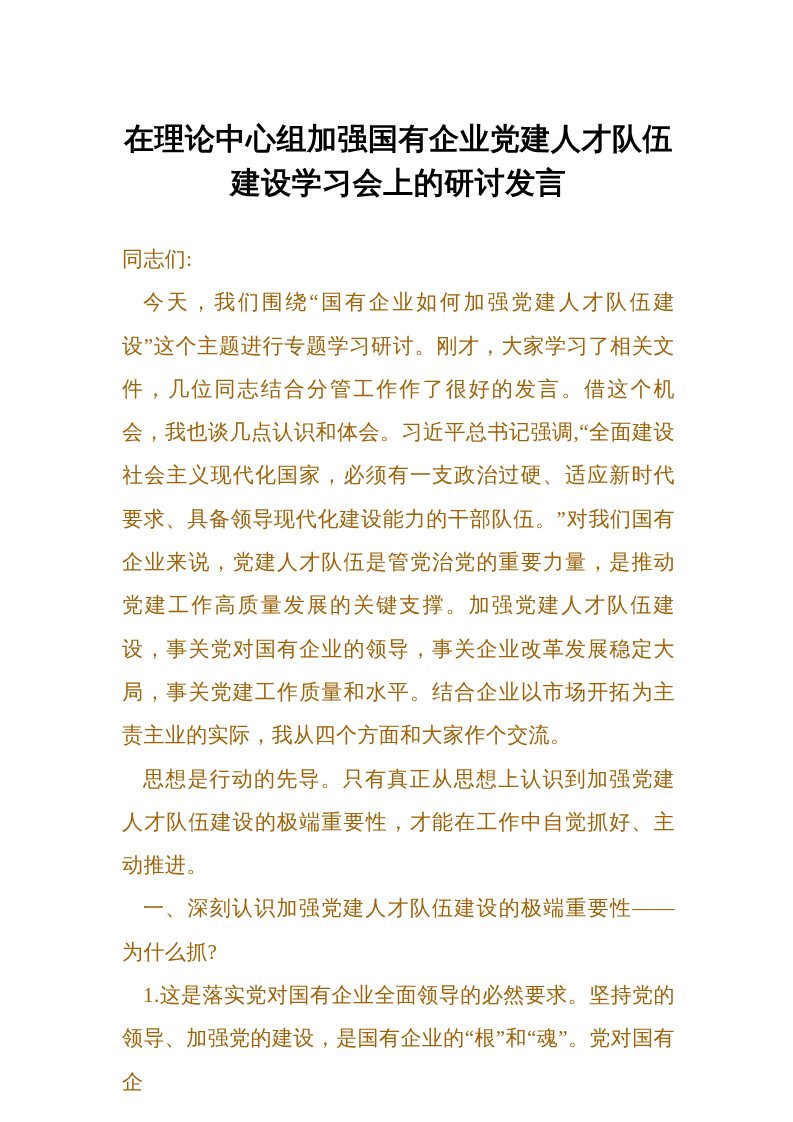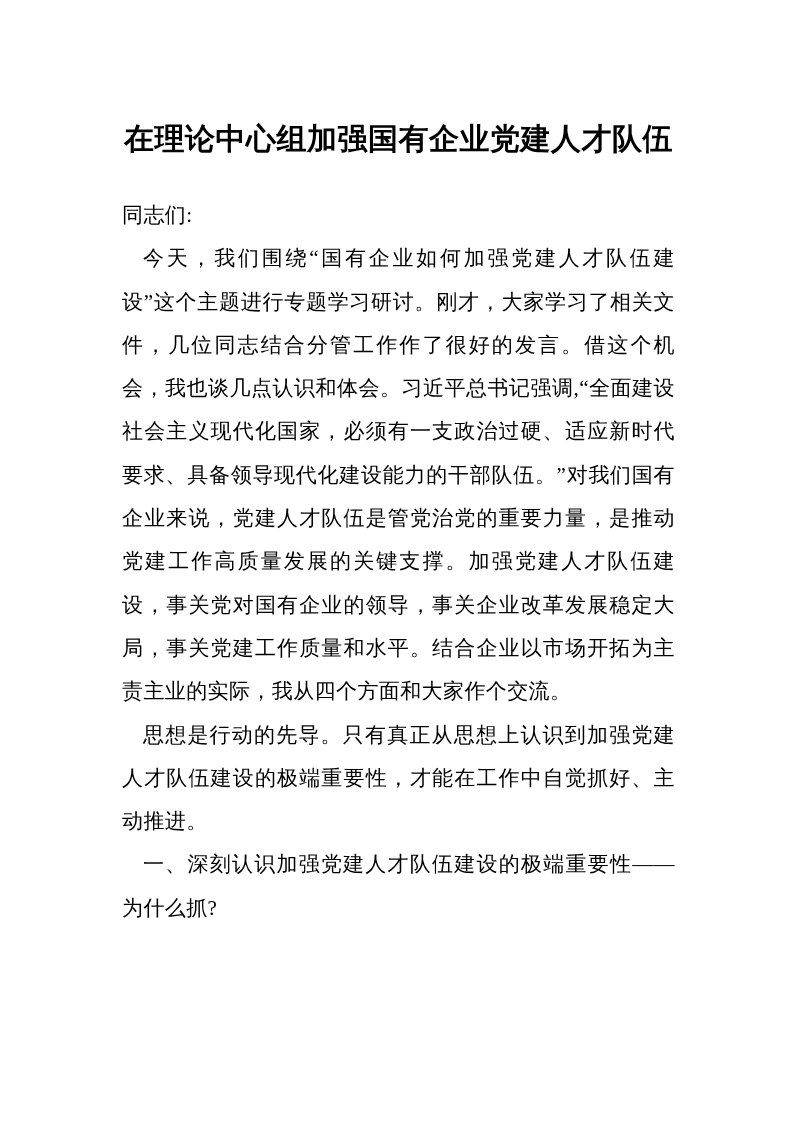--- a/index.html
+++ b/index.html
@@ -27,44 +27,46 @@
     text-align: center;
     letter-spacing: 0.5px;
     color: #000000;
   }
   .doc-body {
     margin-top: 33px;
     font-size: 21px;
     line-height: 43.3px;
     letter-spacing: 0.4px;
     text-align: justify;
-    color: #000000;
+    color: #a16207;
   }
   .doc-body p {
     margin: 0;
     padding: 0;
   }
   p.salutation {
     text-indent: 0;
   }
   p.para {
     text-indent: 21px;
   }
 </style>
 </head>
 <body>
 
 <div class="page">
   <h1 class="doc-title">
     <span>在理论中心组加强国有企业党建人才队伍</span><br>
+    <span>建设学习会上的研讨发言</span>
   </h1>
 
   <div class="doc-body">
     <p class="salutation">同志们:</p>
 
     <p class="para">今天，我们围绕“国有企业如何加强党建人才队伍建设”这个主题进行专题学习研讨。刚才，大家学习了相关文件，几位同志结合分管工作作了很好的发言。借这个机会，我也谈几点认识和体会。习近平总书记强调,“全面建设社会主义现代化国家，必须有一支政治过硬、适应新时代要求、具备领导现代化建设能力的干部队伍。”对我们国有企业来说，党建人才队伍是管党治党的重要力量，是推动党建工作高质量发展的关键支撑。加强党建人才队伍建设，事关党对国有企业的领导，事关企业改革发展稳定大局，事关党建工作质量和水平。结合企业以市场开拓为主责主业的实际，我从四个方面和大家作个交流。</p>
 
     <p class="para">思想是行动的先导。只有真正从思想上认识到加强党建人才队伍建设的极端重要性，才能在工作中自觉抓好、主动推进。</p>
 
     <p class="para">一、深刻认识加强党建人才队伍建设的极端重要性——为什么抓?</p>
 
+    <p class="para">1.这是落实党对国有企业全面领导的必然要求。坚持党的领导、加强党的建设，是国有企业的“根”和“魂”。党对国有企</p>
   </div>
 </div>
 
 </body></html>

